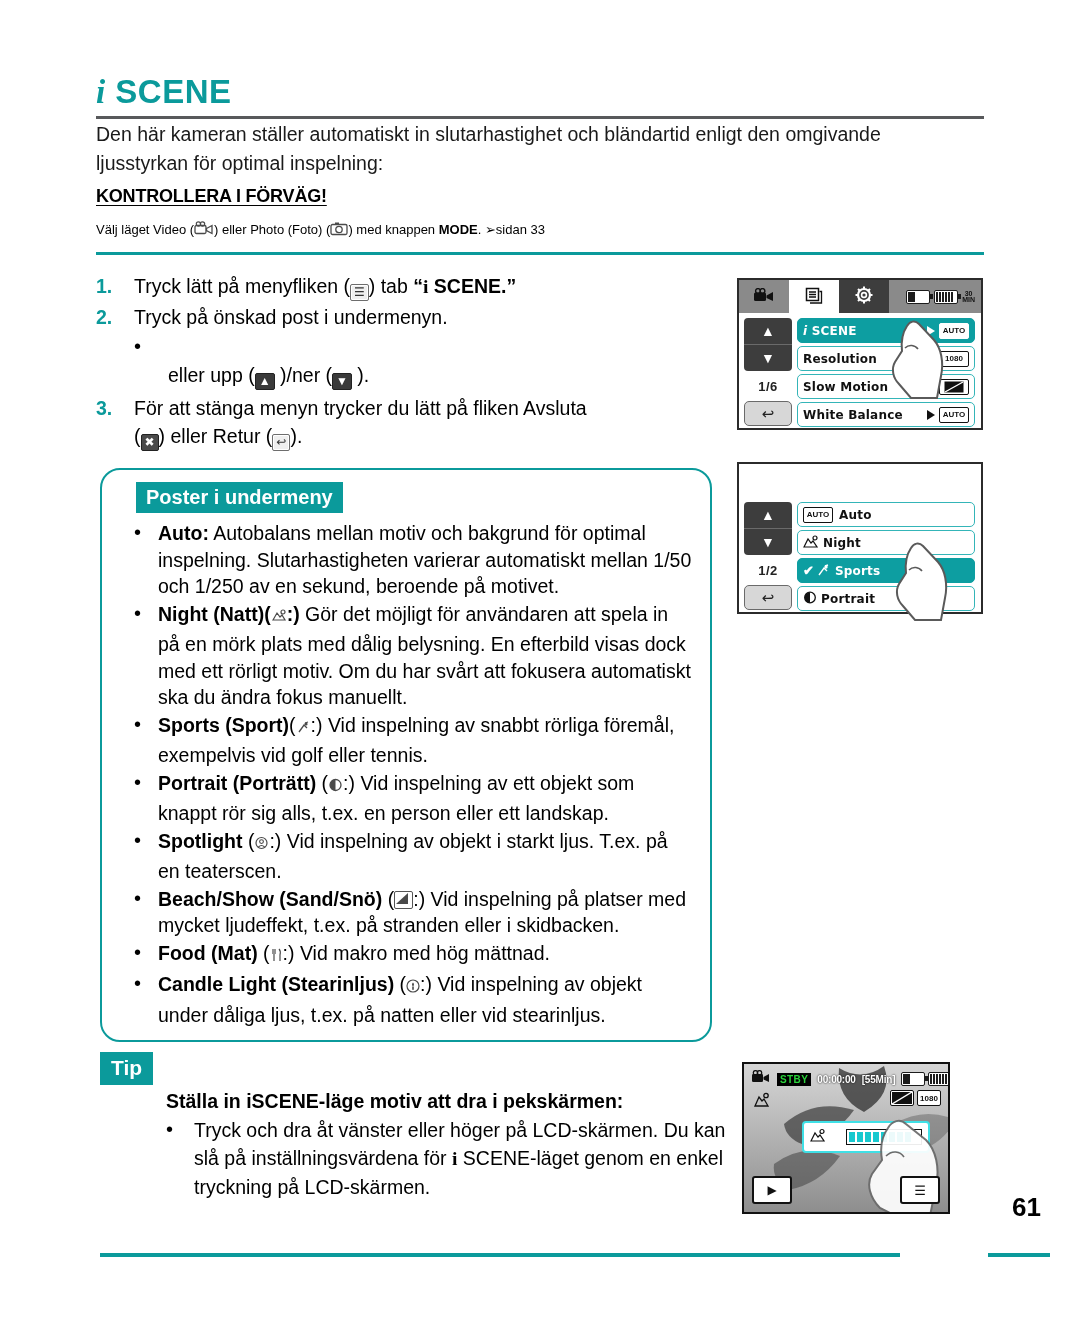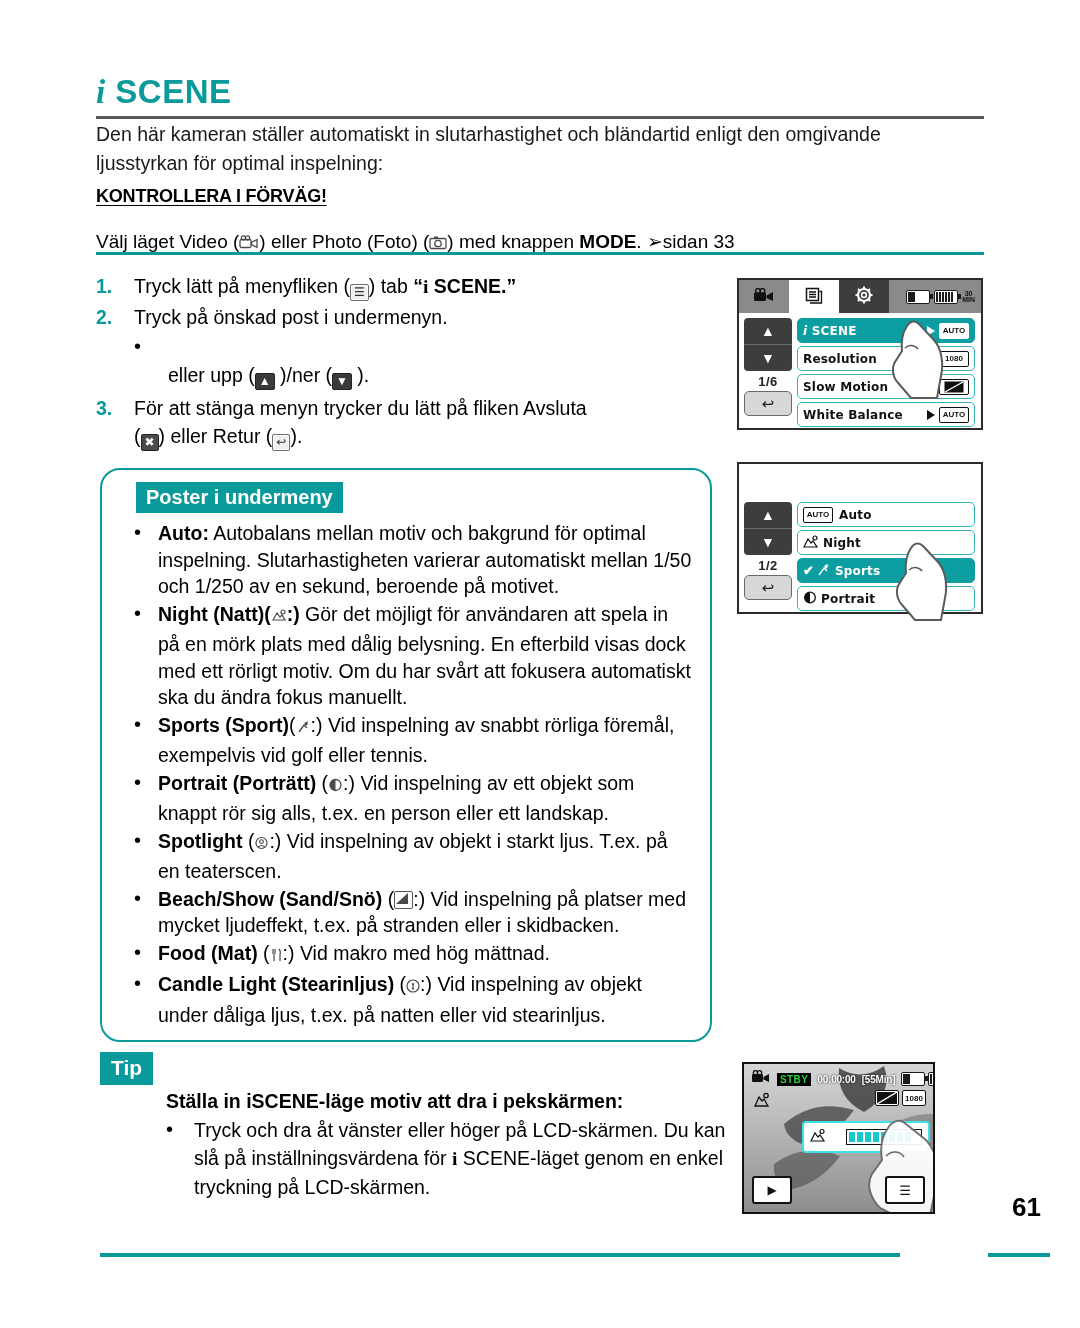--- a/index.html
+++ b/index.html
@@ -29,21 +29,21 @@
     position:absolute;left:96px;top:120px;width:850px;
     font-size:19.5px;line-height:29px;color:#1a1a1a;
   }
   .checkhead{
     position:absolute;left:96px;top:186px;
     font-size:18px;font-weight:bold;letter-spacing:-.2px;
     text-decoration:underline;text-underline-offset:3px;
   }
   .modeline{
     position:absolute;left:96px;top:216px;width:860px;
-    font-size:19px;line-height:28px;margin-top:12px;
+    font-size:13px;line-height:28px;
   }
   .teal-rule{
     position:absolute;left:96px;top:252px;width:888px;height:3px;background:#0b9a9b;
   }
 
   
   .steps{position:absolute;left:96px;top:272px;width:620px;font-size:19.5px;line-height:28px;}
   .step{position:relative;padding-left:38px;margin-bottom:2px;}
   .step .num{position:absolute;left:0;top:0;color:#0b9a9b;font-weight:bold;}
   .substep{position:relative;padding-left:72px;margin:2px 0 4px 0;}
@@ -99,21 +99,21 @@
 
   
   .footer-rule{position:absolute;left:100px;top:1253px;width:800px;height:4px;background:#0b9a9b;}
   .footer-rule2{position:absolute;left:988px;top:1253px;width:62px;height:4px;background:#0b9a9b;}
   .pagenum{position:absolute;left:1012px;top:1192px;font-size:26px;font-weight:bold;}
 
   
   .screen{position:absolute;background:#fff;border:2px solid #2b2b2b;box-sizing:border-box;}
   .scr1{left:737px;top:278px;width:246px;height:152px;}
   .scr2{left:737px;top:462px;width:246px;height:152px;}
-  .scr3{left:742px;top:1062px;width:193px;height:152px;overflow:hidden;border-color:#111;}
+  .scr3{left:742px;top:1062px;width:208px;height:152px;overflow:hidden;border-color:#111;}
 
   .topbar{
     position:absolute;left:0;top:0;right:0;height:33px;background:#8a8a8a;
     display:flex;align-items:center;
   }
   .tab{
     width:50px;height:33px;display:flex;align-items:center;justify-content:center;
   }
   .tab.active{background:#ffffff;}
   .tab.dark{background:#3d3d3d;}
@@ -130,21 +130,21 @@
   .min{font-size:7px;font-weight:bold;line-height:6px;text-align:center;color:#111;}
 
   .leftcol{position:absolute;left:5px;top:38px;width:48px;}
   .navbtn{
     width:48px;height:26px;background:#3d3d3d;display:flex;align-items:center;justify-content:center;
     color:#fff;font-size:14px;
   }
   .navbtn.top{border-radius:4px 4px 0 0;}
   .navbtn.bot{border-radius:0 0 4px 4px;border-top:1px solid #6a6a6a;}
   .pageind{
-    width:48px;height:20px;display:flex;align-items:center;justify-content:center;
+    width:48px;height:30px;display:flex;align-items:center;justify-content:center;
     font-size:13px;font-weight:bold;color:#222;letter-spacing:.5px;
   }
   .retbtn{
     width:48px;height:25px;background:#d7d7d7;border:1.5px solid #6a6a6a;border-radius:5px;
     display:flex;align-items:center;justify-content:center;font-size:15px;color:#222;
     box-sizing:border-box;
   }
 
   .rows{position:absolute;left:58px;top:38px;right:6px;}
   .row{

